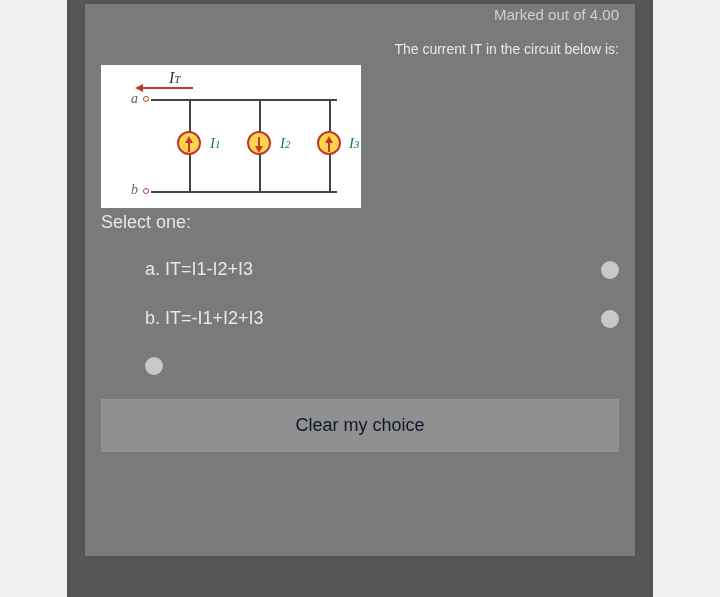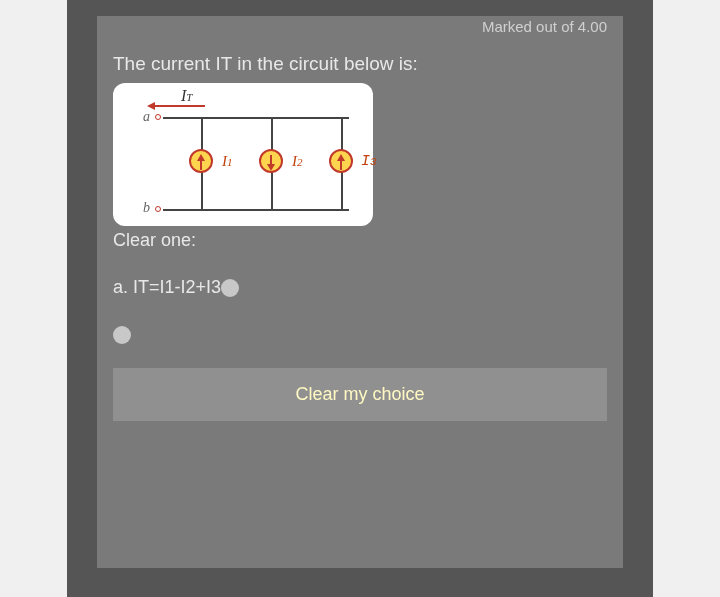--- a/index.html
+++ b/index.html
@@ -8,21 +8,21 @@
       font-family: -apple-system, BlinkMacSystemFont, "Segoe UI", sans-serif;
       width: 720px;
       height: 597px;
       overflow: hidden;
     }
     .container {
       background: #555;
       width: 586px;
       margin: 0 auto;
       height: 597px;
-      padding: 16px;
+      padding: 4px;
     }
     .card {
       background: #7a7a7a;
       margin: 0 14px;
       height: 552px;
       padding: 0 16px;
     }
     .header-row {
       display: flex;
       justify-content: space-between;
@@ -31,57 +31,59 @@
       color: #d0d0d0;
       font-size: 15px;
     }
     .marks {
       text-align: right;
       margin-left: auto;
       padding-top: 2px;
     }
     .question-text {
       color: #e8e8e8;
-      font-size: 19px;
+      font-size: 14px;
       margin-top: 18px;
       margin-bottom: 8px;
+      text-align: right;
     }
     .circuit {
       background: #fff;
       width: 260px;
       height: 143px;
       position: relative;
-      border-radius: 12px;
     }
     .select-one {
       color: #e8e8e8;
       font-size: 18px;
       margin-top: 4px;
       margin-bottom: 12px;
     }
     .option {
       display: flex;
+      justify-content: space-between;
       align-items: center;
       padding: 14px 0;
       color: #e8e8e8;
       font-size: 18px;
+      margin-left: 44px;
     }
     .radio {
       width: 18px;
       height: 18px;
       border-radius: 50%;
       background: #c8c8c8;
       flex-shrink: 0;
     }
     .clear-btn {
       background: rgba(170,170,170,0.45);
       text-align: center;
       padding: 16px 0;
       margin-top: 10px;
-      color: #fef9c3;
+      color: #0f172a;
       font-size: 18px;
       cursor: pointer;
     }
     
     .c-it {
       position: absolute;
       left: 68px; top: 4px;
       font-style: italic;
       font-family: "Times New Roman", serif;
       font-size: 16px;
@@ -195,25 +197,25 @@
       background: #c0392b;
     }
     .stem-up { top: 9px; height: 10px; }
     .stem-down { top: 4px; height: 10px; }
     .ilabel {
       position: absolute;
       top: 70px;
       font-style: italic;
       font-family: "Times New Roman", serif;
       font-size: 15px;
-      color: #c2410c;
+      color: #15803d;
     }
     .il1 { left: 109px; }
     .il2 { left: 179px; font-style: italic; }
-    .il3 { left: 248px; font-family: Liberation Mono, monospace; }
+    .il3 { left: 248px; }
   </style>
 </head>
 <body>
 
 <div class="container">
   <div class="card">
     <div class="header-row">
       <span class="marks">Marked out of 4.00</span>
     </div>
 
@@ -250,26 +252,30 @@
         <span>I</span><span class="c-sub">1</span>
       </div>
       <div class="ilabel il2">
         <span>I</span><span class="c-sub">2</span>
       </div>
       <div class="ilabel il3">
         <span>I</span><span class="c-sub">3</span>
       </div>
     </div>
 
-    <div class="select-one">Clear one:</div>
+    <div class="select-one">Select one:</div>
 
     <div class="option">
       <span>a. IT=I1-I2+I3</span>
       <span class="radio"></span>
     </div>
     <div class="option">
+      <span>b. IT=-I1+I2+I3</span>
+      <span class="radio"></span>
+    </div>
+    <div class="option">
       <span class="radio"></span>
     </div>
 
     <div class="clear-btn">Clear my choice</div>
 
   </div>
 </div>
 
 </body></html>

